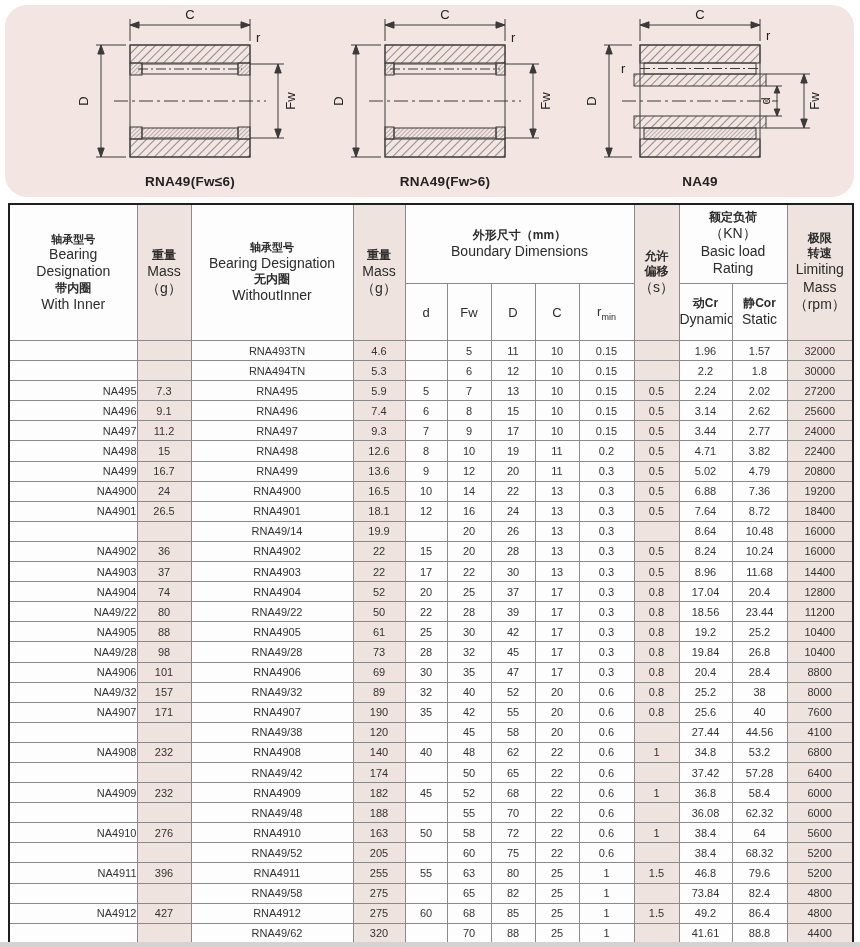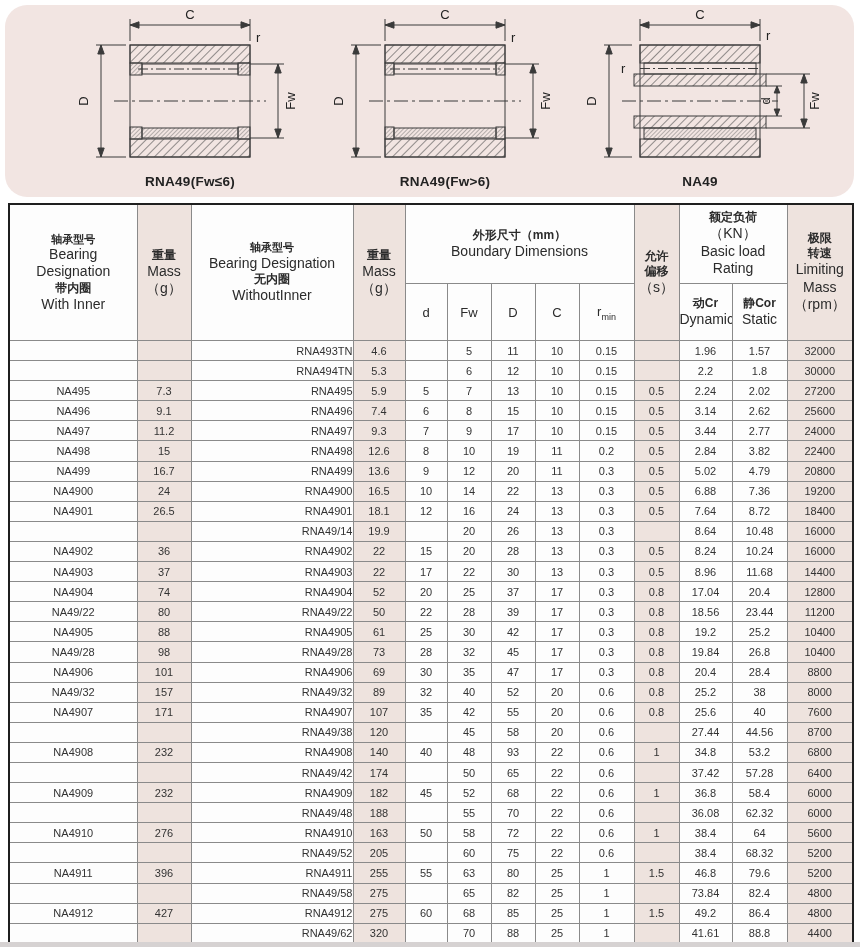--- a/index.html
+++ b/index.html
@@ -30,22 +30,22 @@
   thead tr.h1 th{height:78px;}
   thead tr.h2 th{height:56px;}
   .zh{font-size:11px;font-weight:bold;line-height:1.3;}
   .zh-s{font-size:12px;font-weight:bold;line-height:1.25;}
   .en{font-size:14px;line-height:1.25;}
   .sub-dim{font-size:13px;}
   .sub-dim sub{font-size:9px;}
   tbody td{
     height:17.1px;padding:1px 0;font-size:11px;text-align:center;line-height:16px;color:#333;
   }
-  td.c-name{text-align:center;}
-  td.c-name3{text-align:right;padding-left:10px;}
+  td.c-name{text-align:right;}
+  td.c-name3{text-align:center;padding-left:10px;}
   .c-pink{background:#eee3de;}
   .page-bottom{
     position:absolute;left:0;top:942px;width:860px;height:5px;background:#d6d2d2;
   }
 </style>
 </head>
 <body>
 
 <svg width="0" height="0" style="position:absolute">
   <defs>
@@ -342,21 +342,21 @@
         <td class="c-name">NA498</td>
         <td class="c-pink">15</td>
         <td class="c-name3">RNA498</td>
         <td class="c-pink">12.6</td>
         <td>8</td>
         <td>10</td>
         <td>19</td>
         <td>11</td>
         <td>0.2</td>
         <td class="c-pink">0.5</td>
-        <td>2.84</td>
+        <td>4.71</td>
         <td>3.82</td>
         <td class="c-pink">22400</td>
       </tr>
       <tr>
         <td class="c-name">NA499</td>
         <td class="c-pink">16.7</td>
         <td class="c-name3">RNA499</td>
         <td class="c-pink">13.6</td>
         <td>9</td>
         <td>12</td>
@@ -530,21 +530,21 @@
         <td>0.6</td>
         <td class="c-pink">0.8</td>
         <td>25.2</td>
         <td>38</td>
         <td class="c-pink">8000</td>
       </tr>
       <tr>
         <td class="c-name">NA4907</td>
         <td class="c-pink">171</td>
         <td class="c-name3">RNA4907</td>
-        <td class="c-pink">107</td>
+        <td class="c-pink">190</td>
         <td>35</td>
         <td>42</td>
         <td>55</td>
         <td>20</td>
         <td>0.6</td>
         <td class="c-pink">0.8</td>
         <td>25.6</td>
         <td>40</td>
         <td class="c-pink">7600</td>
       </tr>
@@ -554,30 +554,30 @@
         <td class="c-name3">RNA49/38</td>
         <td class="c-pink">120</td>
         <td></td>
         <td>45</td>
         <td>58</td>
         <td>20</td>
         <td>0.6</td>
         <td class="c-pink"></td>
         <td>27.44</td>
         <td>44.56</td>
-        <td class="c-pink">8700</td>
+        <td class="c-pink">4100</td>
       </tr>
       <tr>
         <td class="c-name">NA4908</td>
         <td class="c-pink">232</td>
         <td class="c-name3">RNA4908</td>
         <td class="c-pink">140</td>
         <td>40</td>
         <td>48</td>
-        <td>93</td>
+        <td>62</td>
         <td>22</td>
         <td>0.6</td>
         <td class="c-pink">1</td>
         <td>34.8</td>
         <td>53.2</td>
         <td class="c-pink">6800</td>
       </tr>
       <tr>
         <td class="c-name"></td>
         <td class="c-pink"></td>

